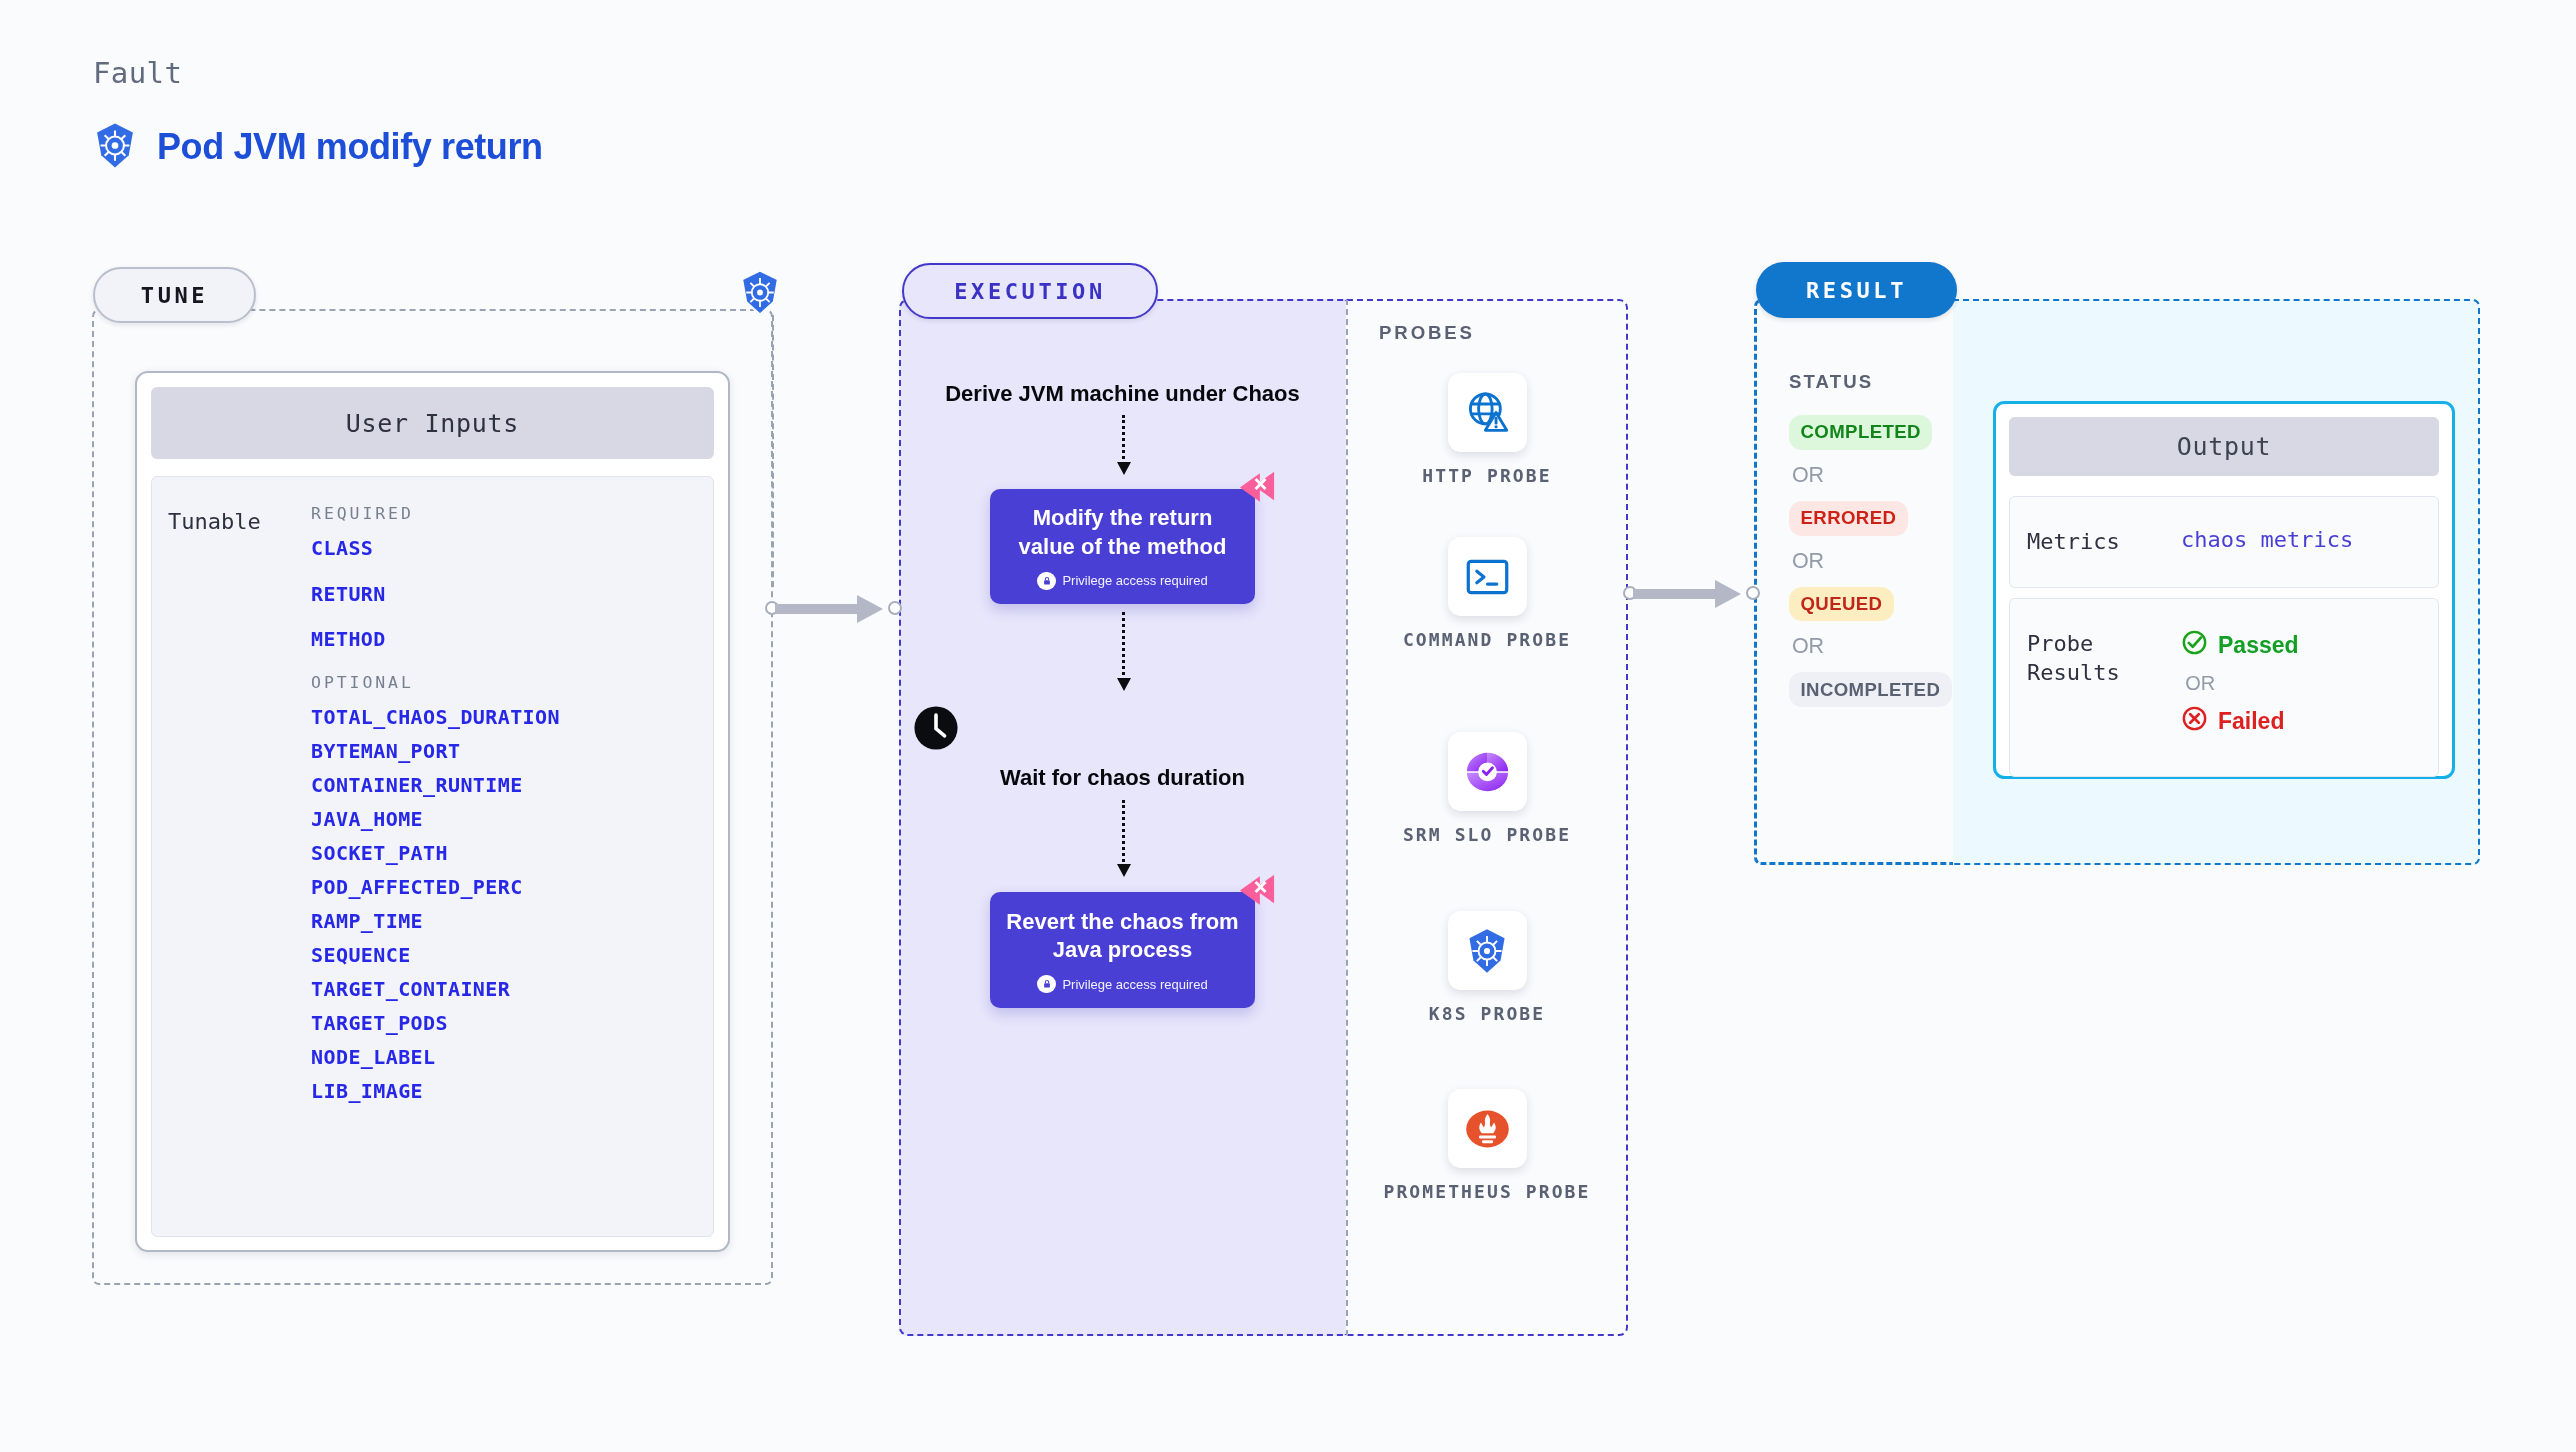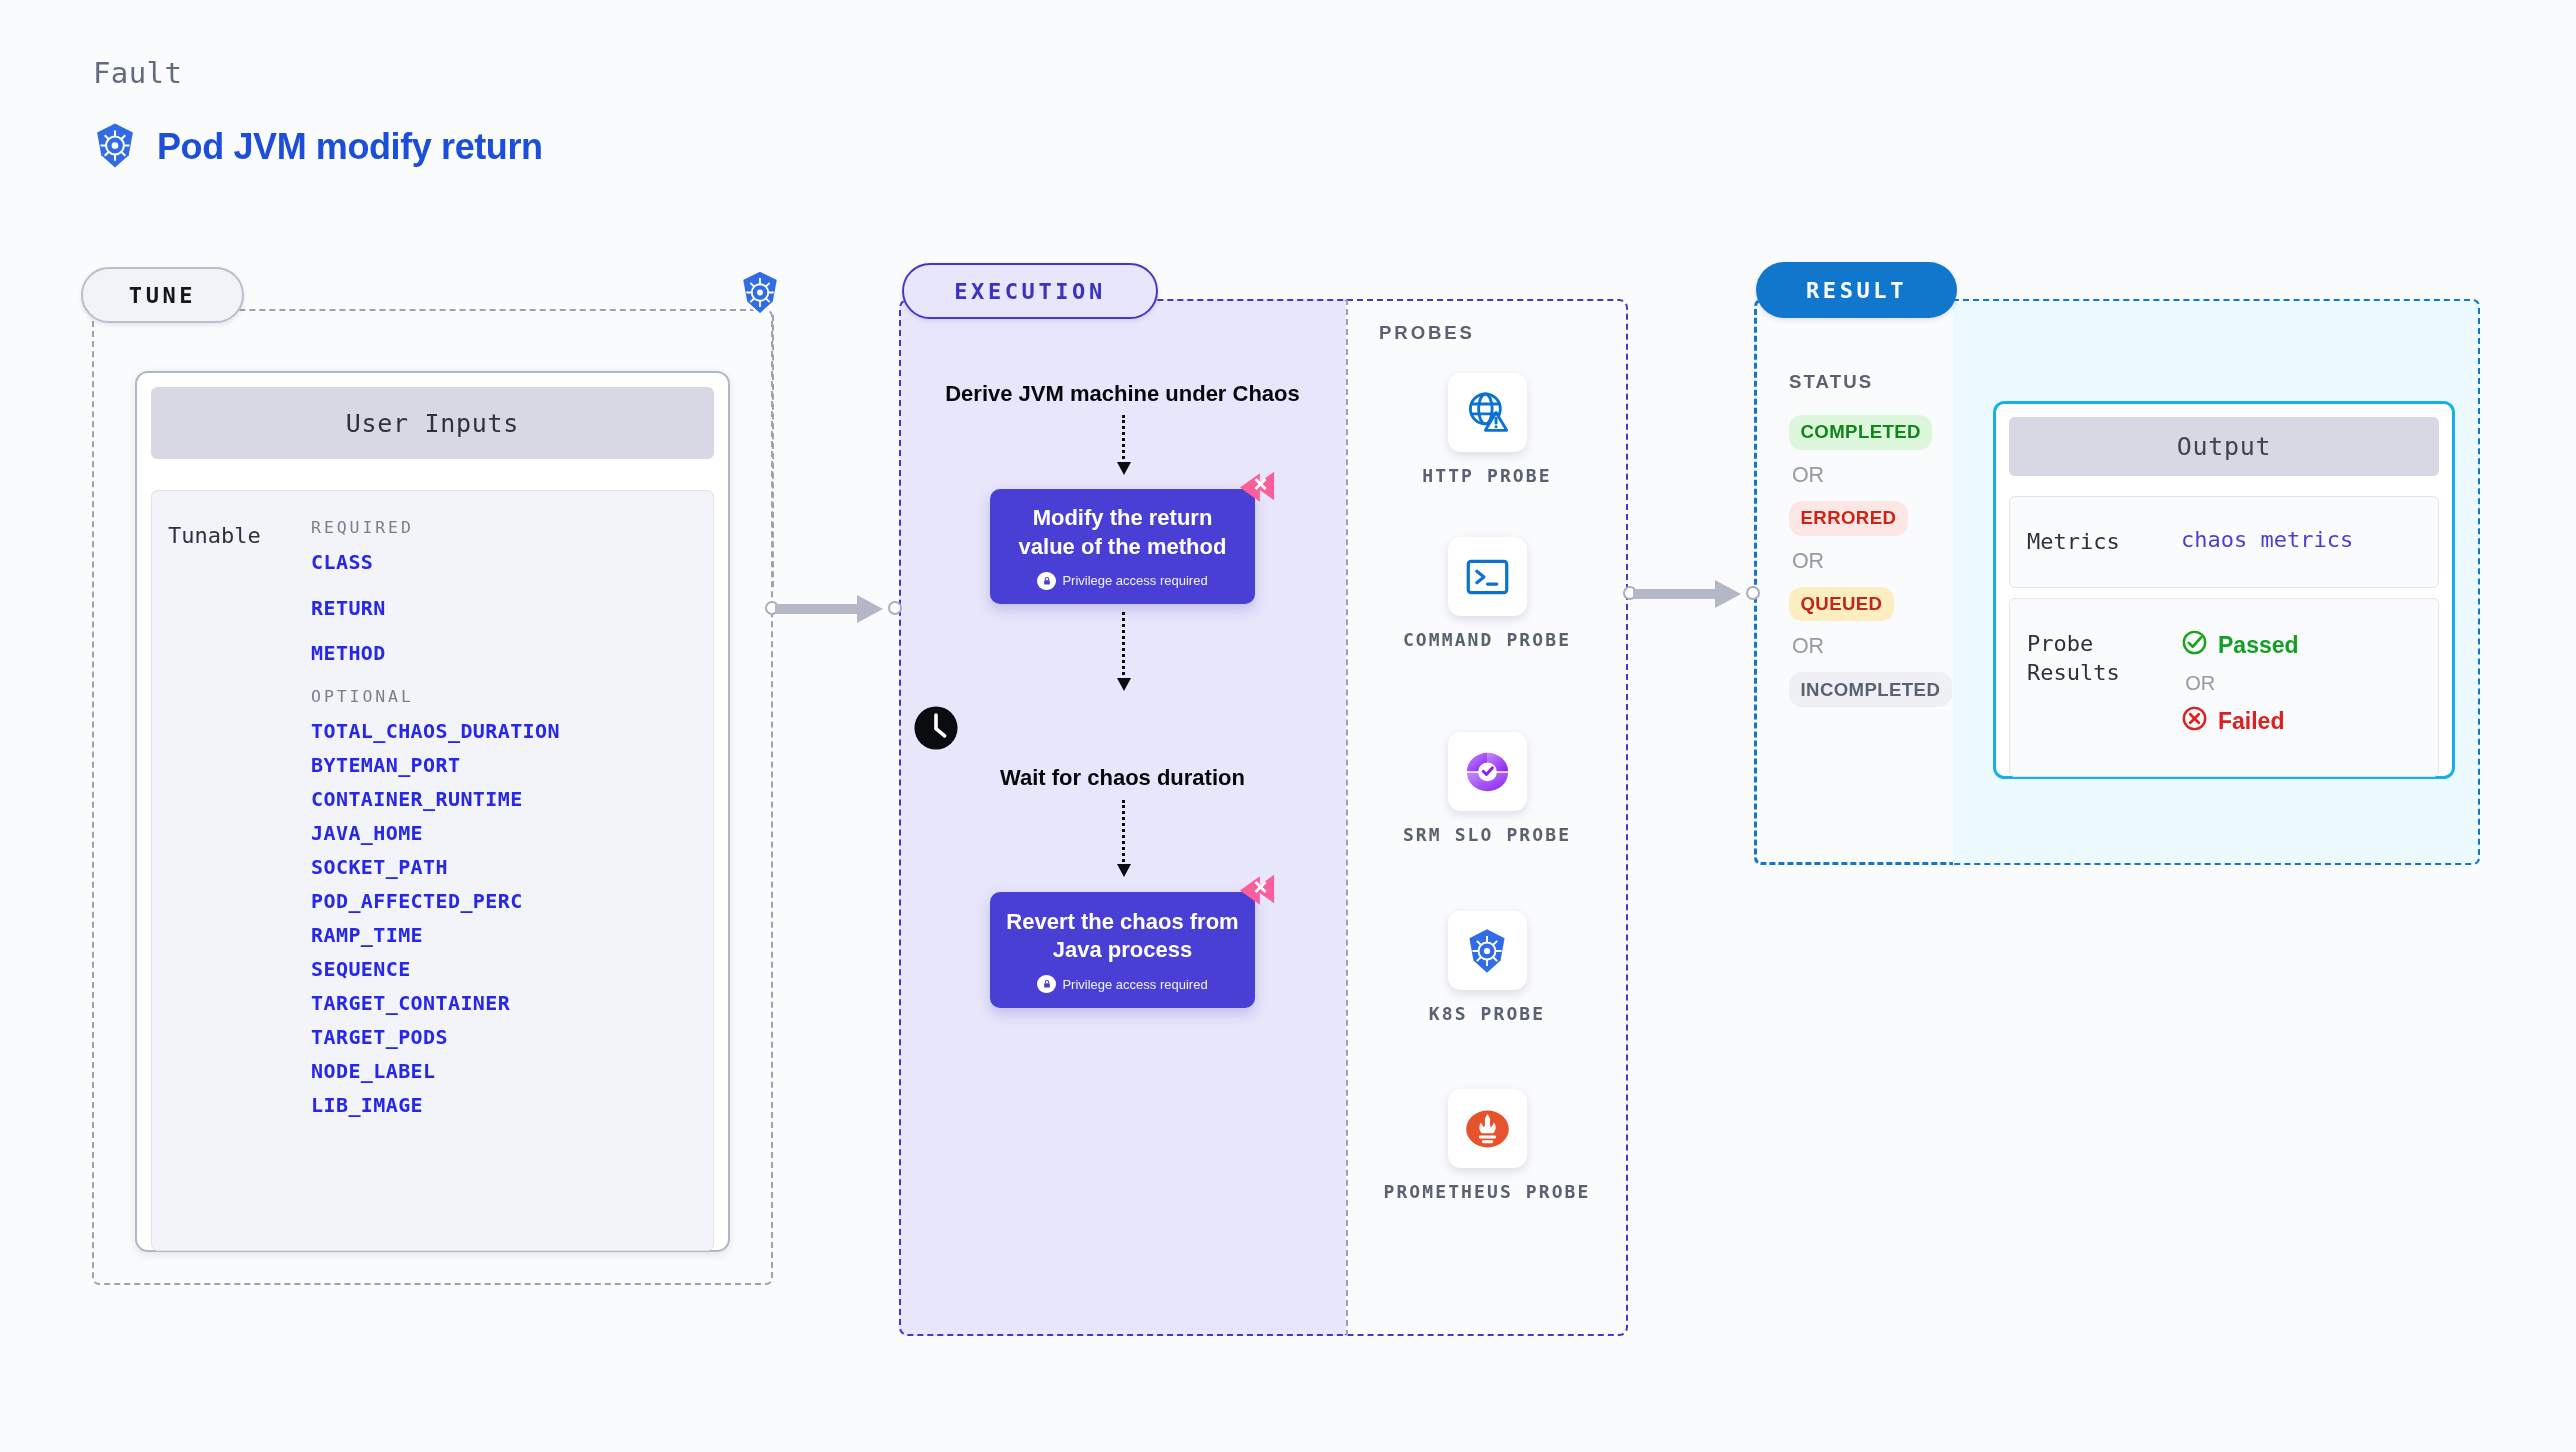--- a/index.html
+++ b/index.html
@@ -50,21 +50,21 @@
     border-radius: 0 7.2px 7.2px 0; background: #ecfaff;
   }
 
   
   .pill {
     position: absolute; display: flex; align-items: center; justify-content: center;
     font-family: "DejaVu Sans Mono", monospace; font-weight: bold;
     letter-spacing: 3.6px; border-radius: 716px; z-index: 9;
   }
   .pill-tune {
-    left: 81px; top: 267px; width: 163px; height: 56px;
+    left: 93px; top: 267px; width: 163px; height: 56px;
     background: #f1f3f8; border: 2.1px solid #b9bfcc; color: #15171f;
     font-size: 22px; box-shadow: 0 2.1px 5.7px rgba(20,25,50,.10);
   }
   .pill-exec {
     left: 902px; top: 263px; width: 256px; height: 56px;
     background: #e7e6fb; border: 2.9px solid #4338ca; color: #3b32c4;
     font-size: 22px; box-shadow: 0 2.1px 5.7px rgba(20,25,50,.10);
   }
   .pill-result {
     left: 1756px; top: 262px; width: 201px; height: 56px;
@@ -82,21 +82,21 @@
   
   .ui-card {
     position: absolute; left: 135px; top: 371px; width: 595px; height: 881px;
     background: #ffffff; border: 2.1px solid #b0b7c5; border-radius: 13px;
     box-shadow: 0 2.9px 8.6px rgba(20,25,50,.10); padding: 14.3px;
   }
   .ui-head {
     height: 72px; background: #d7d8e3; border-radius: 6.4px;
     display: flex; align-items: center; justify-content: center;
     font-family: "DejaVu Sans Mono", monospace; font-size: 25px;
-    color: #2e3240; letter-spacing: 0.7px; margin-bottom: 31px;
+    color: #2e3240; letter-spacing: 0.7px; margin-bottom: 17px;
   }
   .ui-body {
     background: #f3f4f9; border: 1.4px solid #e0e2ec; border-radius: 6.4px;
     height: 761px; display: flex; padding: 18.6px 13px 13px 15.8px;
   }
   .tunable-lbl {
     font-family: "DejaVu Sans Mono", monospace; font-size: 22px;
     color: #2e3240; width: 143px; flex: none; padding-top: 13px;
   }
   .param-col { flex: 1; }

